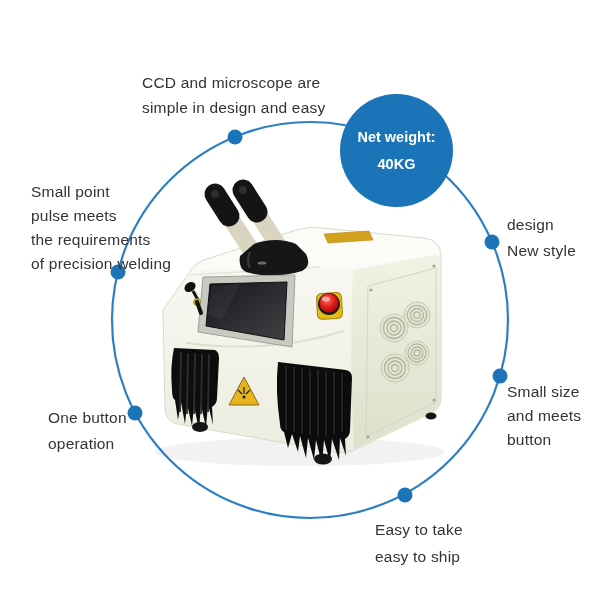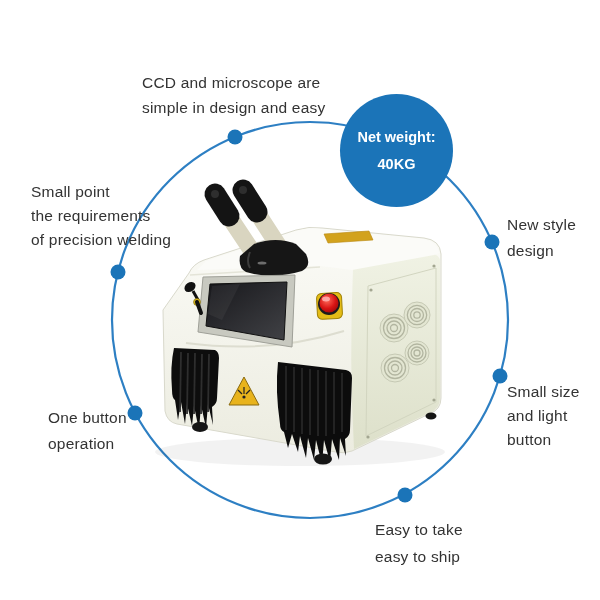--- a/index.html
+++ b/index.html
@@ -185,32 +185,33 @@
     </g>
   </svg>
 
   <div class="callout ccd">
     <div class="cl">CCD and microscope are</div>
     <div class="cl">simple in design and easy</div>
   </div>
 
   <div class="callout small-point">
     <div class="cl">Small point</div>
+    <div class="cl">pulse meets</div>
     <div class="cl">the requirements</div>
     <div class="cl">of precision welding</div>
   </div>
 
   <div class="callout new-style">
+    <div class="cl">design</div>
     <div class="cl">New style</div>
-    <div class="cl">design</div>
   </div>
 
   <div class="callout small-size">
     <div class="cl">Small size</div>
-    <div class="cl">and light</div>
+    <div class="cl">and meets</div>
     <div class="cl">button</div>
   </div>
 
   <div class="callout one-button">
     <div class="cl">One button</div>
     <div class="cl">operation</div>
   </div>
 
   <div class="callout easy-ship">
     <div class="cl">Easy to take</div>

